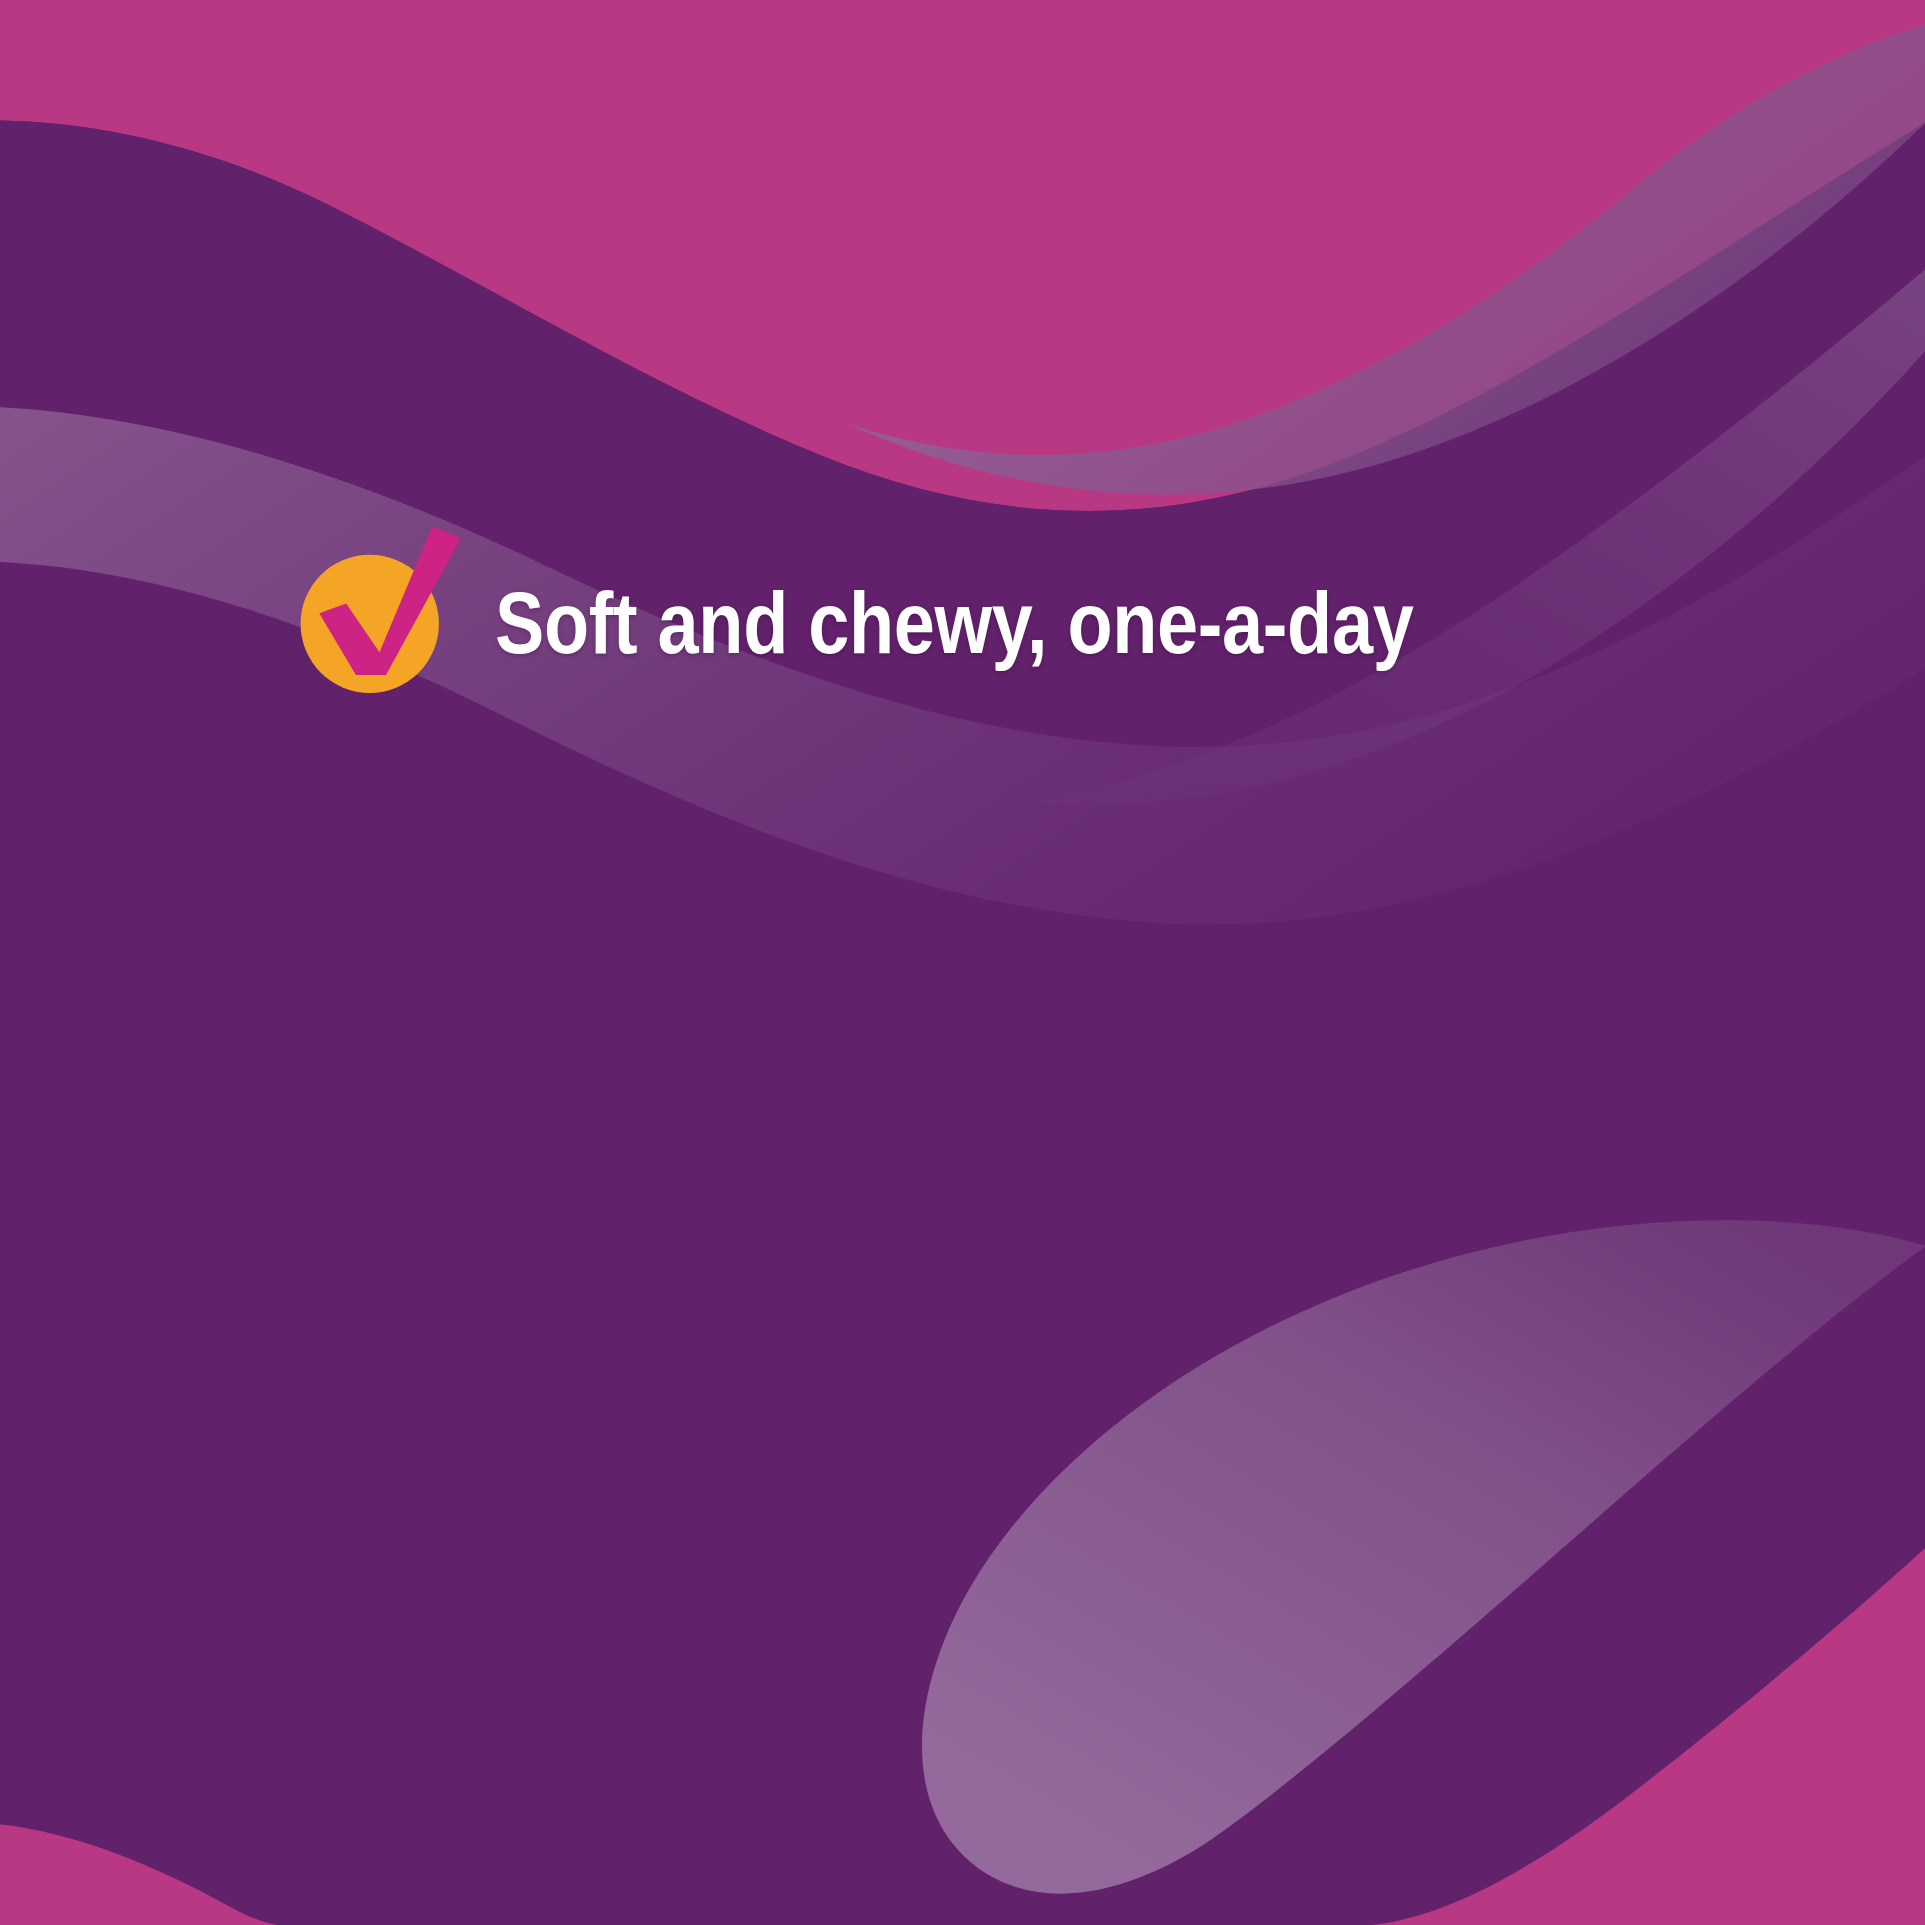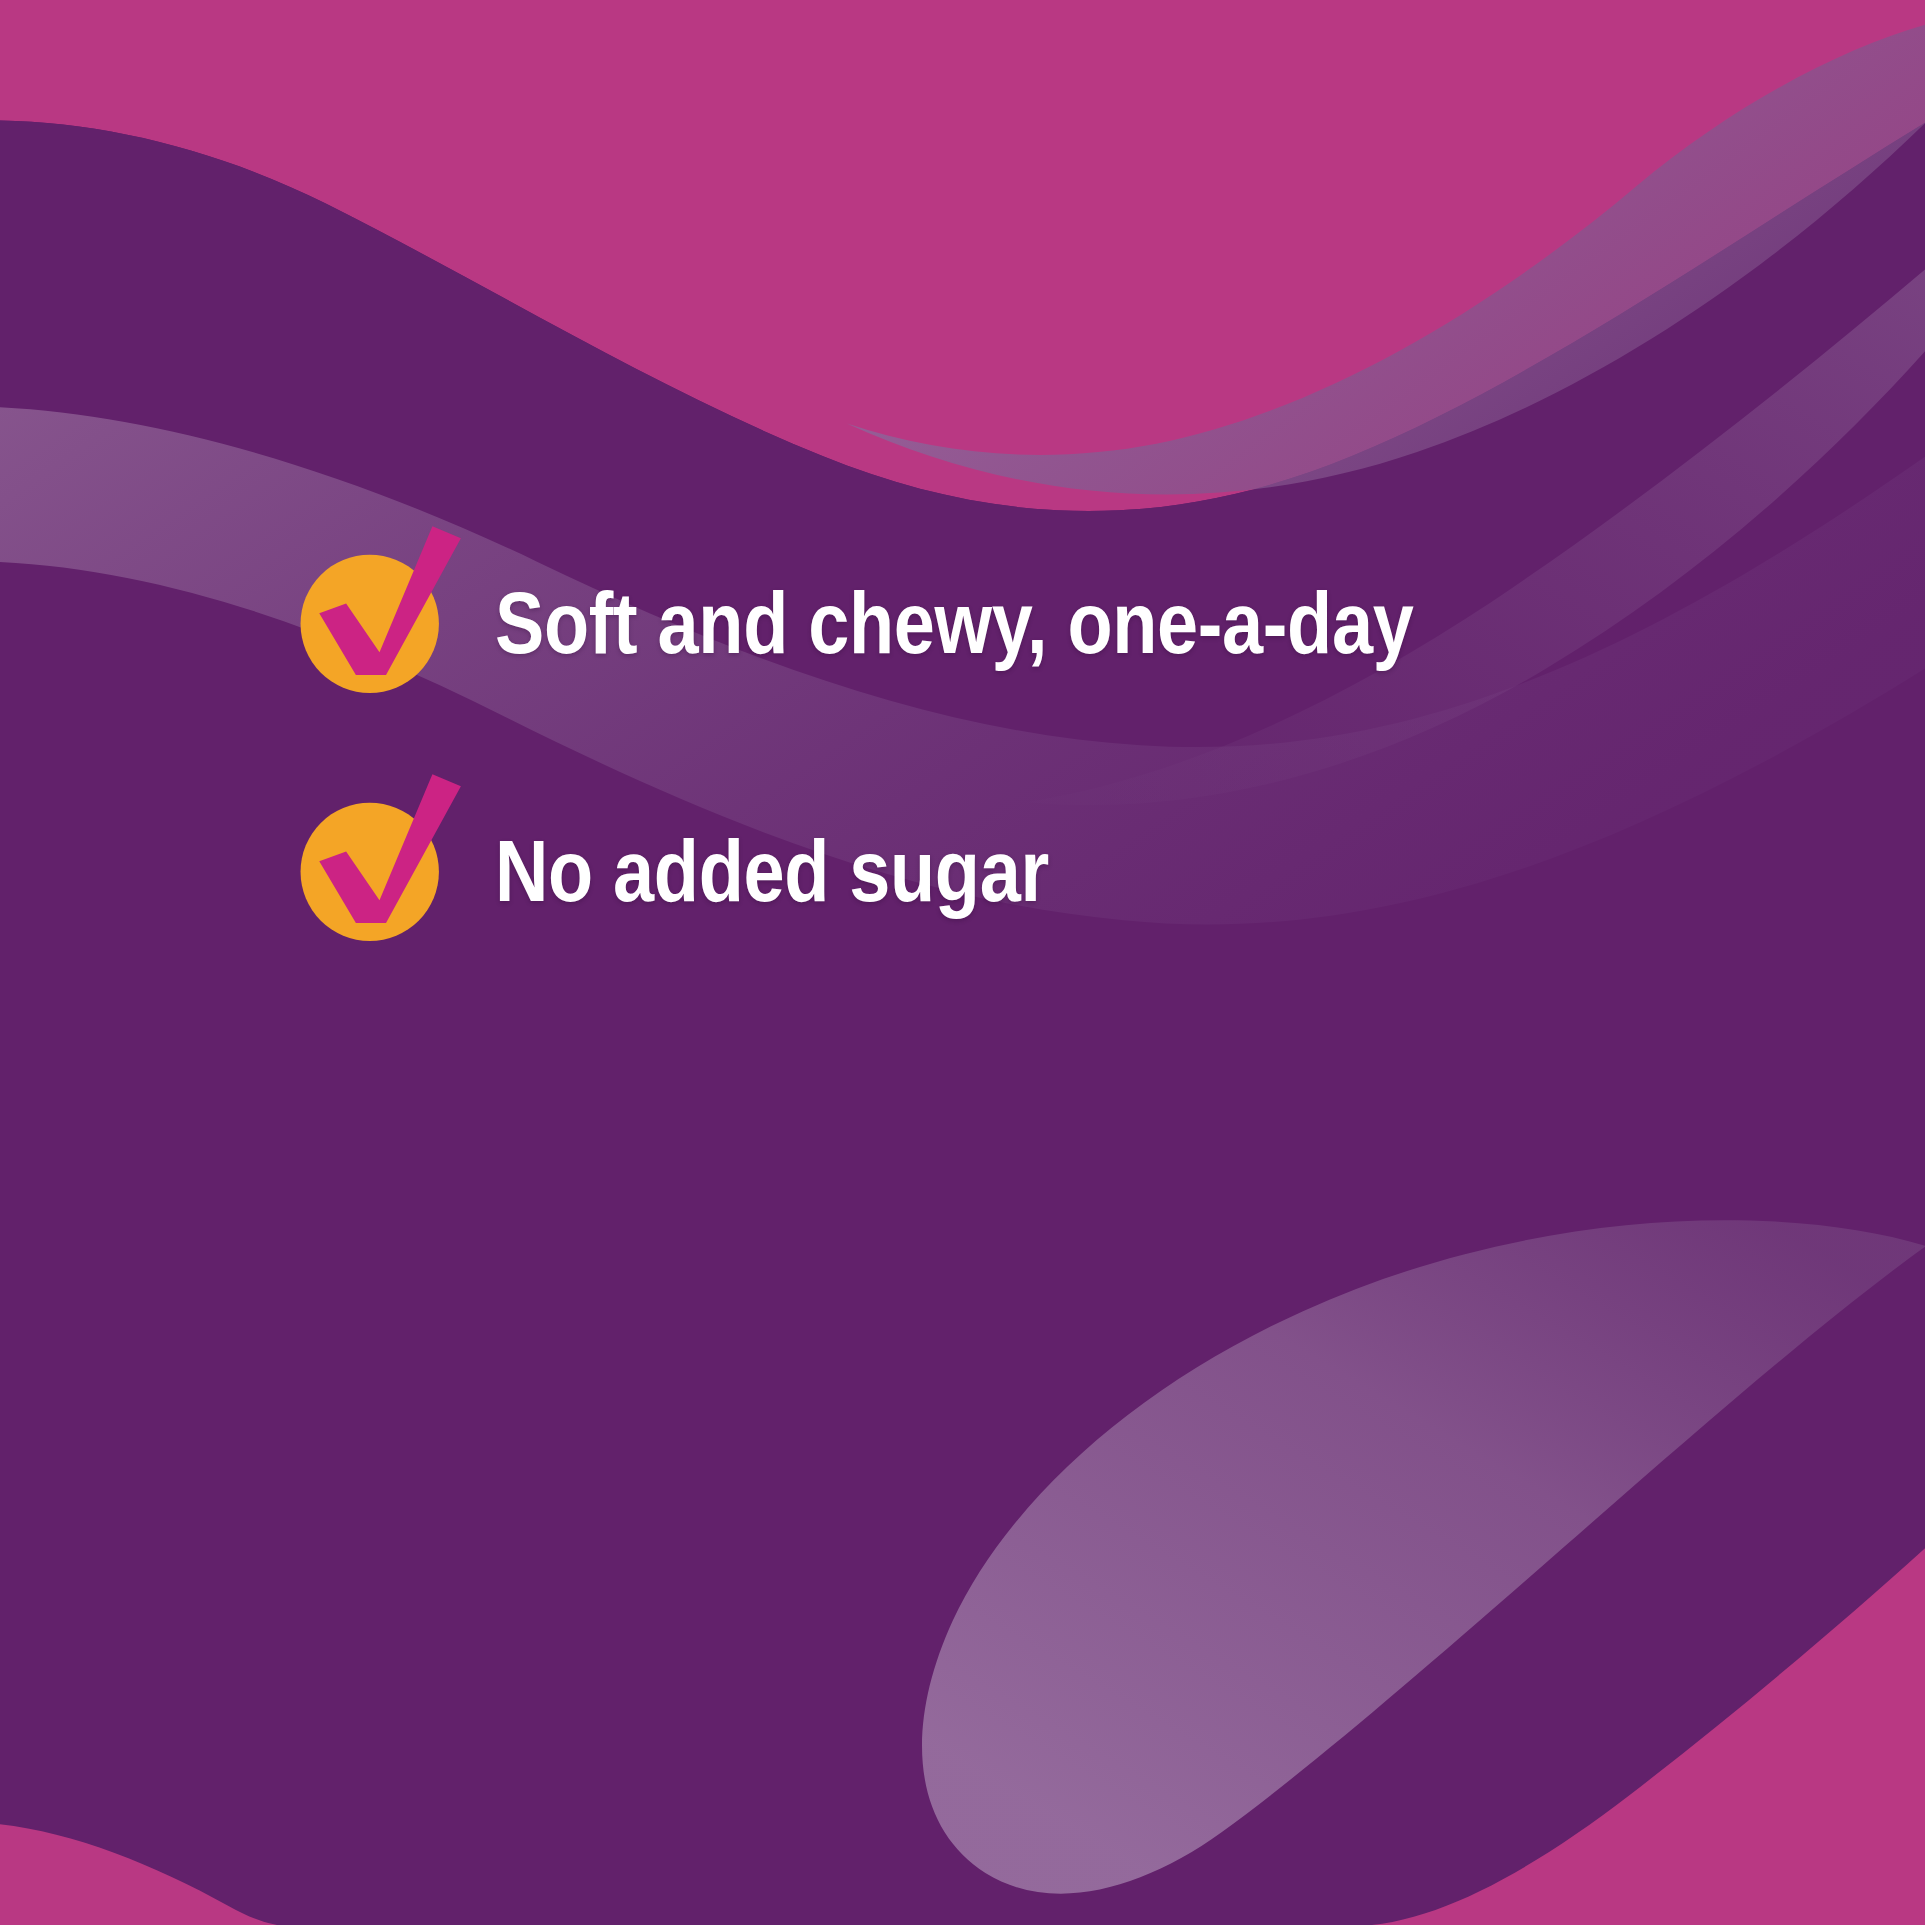--- a/index.html
+++ b/index.html
@@ -23,21 +23,21 @@
     height: 100%;
     display: block;
   }
   .benefits-list {
     position: absolute;
     left: 300px;
     top: 505px;
     width: 1482px;
     display: flex;
     flex-direction: column;
-    gap: 12px;
+    gap: 0px;
     z-index: 5;
   }
   .benefit-row {
     display: flex;
     align-items: center;
     height: 236px;
   }
   .check-icon {
     position: relative;
     width: 138px;
@@ -156,27 +156,18 @@
     <div class="benefit-row">
       <span class="check-icon">
         <svg viewBox="0 0 210 215" xmlns="http://www.w3.org/2000/svg">
           <circle cx="93" cy="130" r="85" fill="#F4A526"></circle>
           <path d="M31,117 L64,105 L105,165 L170,10 L205,25 L113,193 L76,193 Z" fill="#CC2384"></path>
         </svg>
       </span>
       <span class="benefit-label">Soft and chewy, one-a-day</span>
     </div>
 
-    <div class="benefit-row">
-      <span class="check-icon">
-        <svg viewBox="0 0 210 215" xmlns="http://www.w3.org/2000/svg">
-          <circle cx="93" cy="130" r="85" fill="#F4A526"></circle>
-          <path d="M31,117 L64,105 L105,165 L170,10 L205,25 L113,193 L76,193 Z" fill="#CC2384"></path>
-        </svg>
-      </span>
-      <span class="benefit-label">No added sugar</span>
-    </div>
 
 
 
   </div>
 </div>
 
 
 </body></html>

